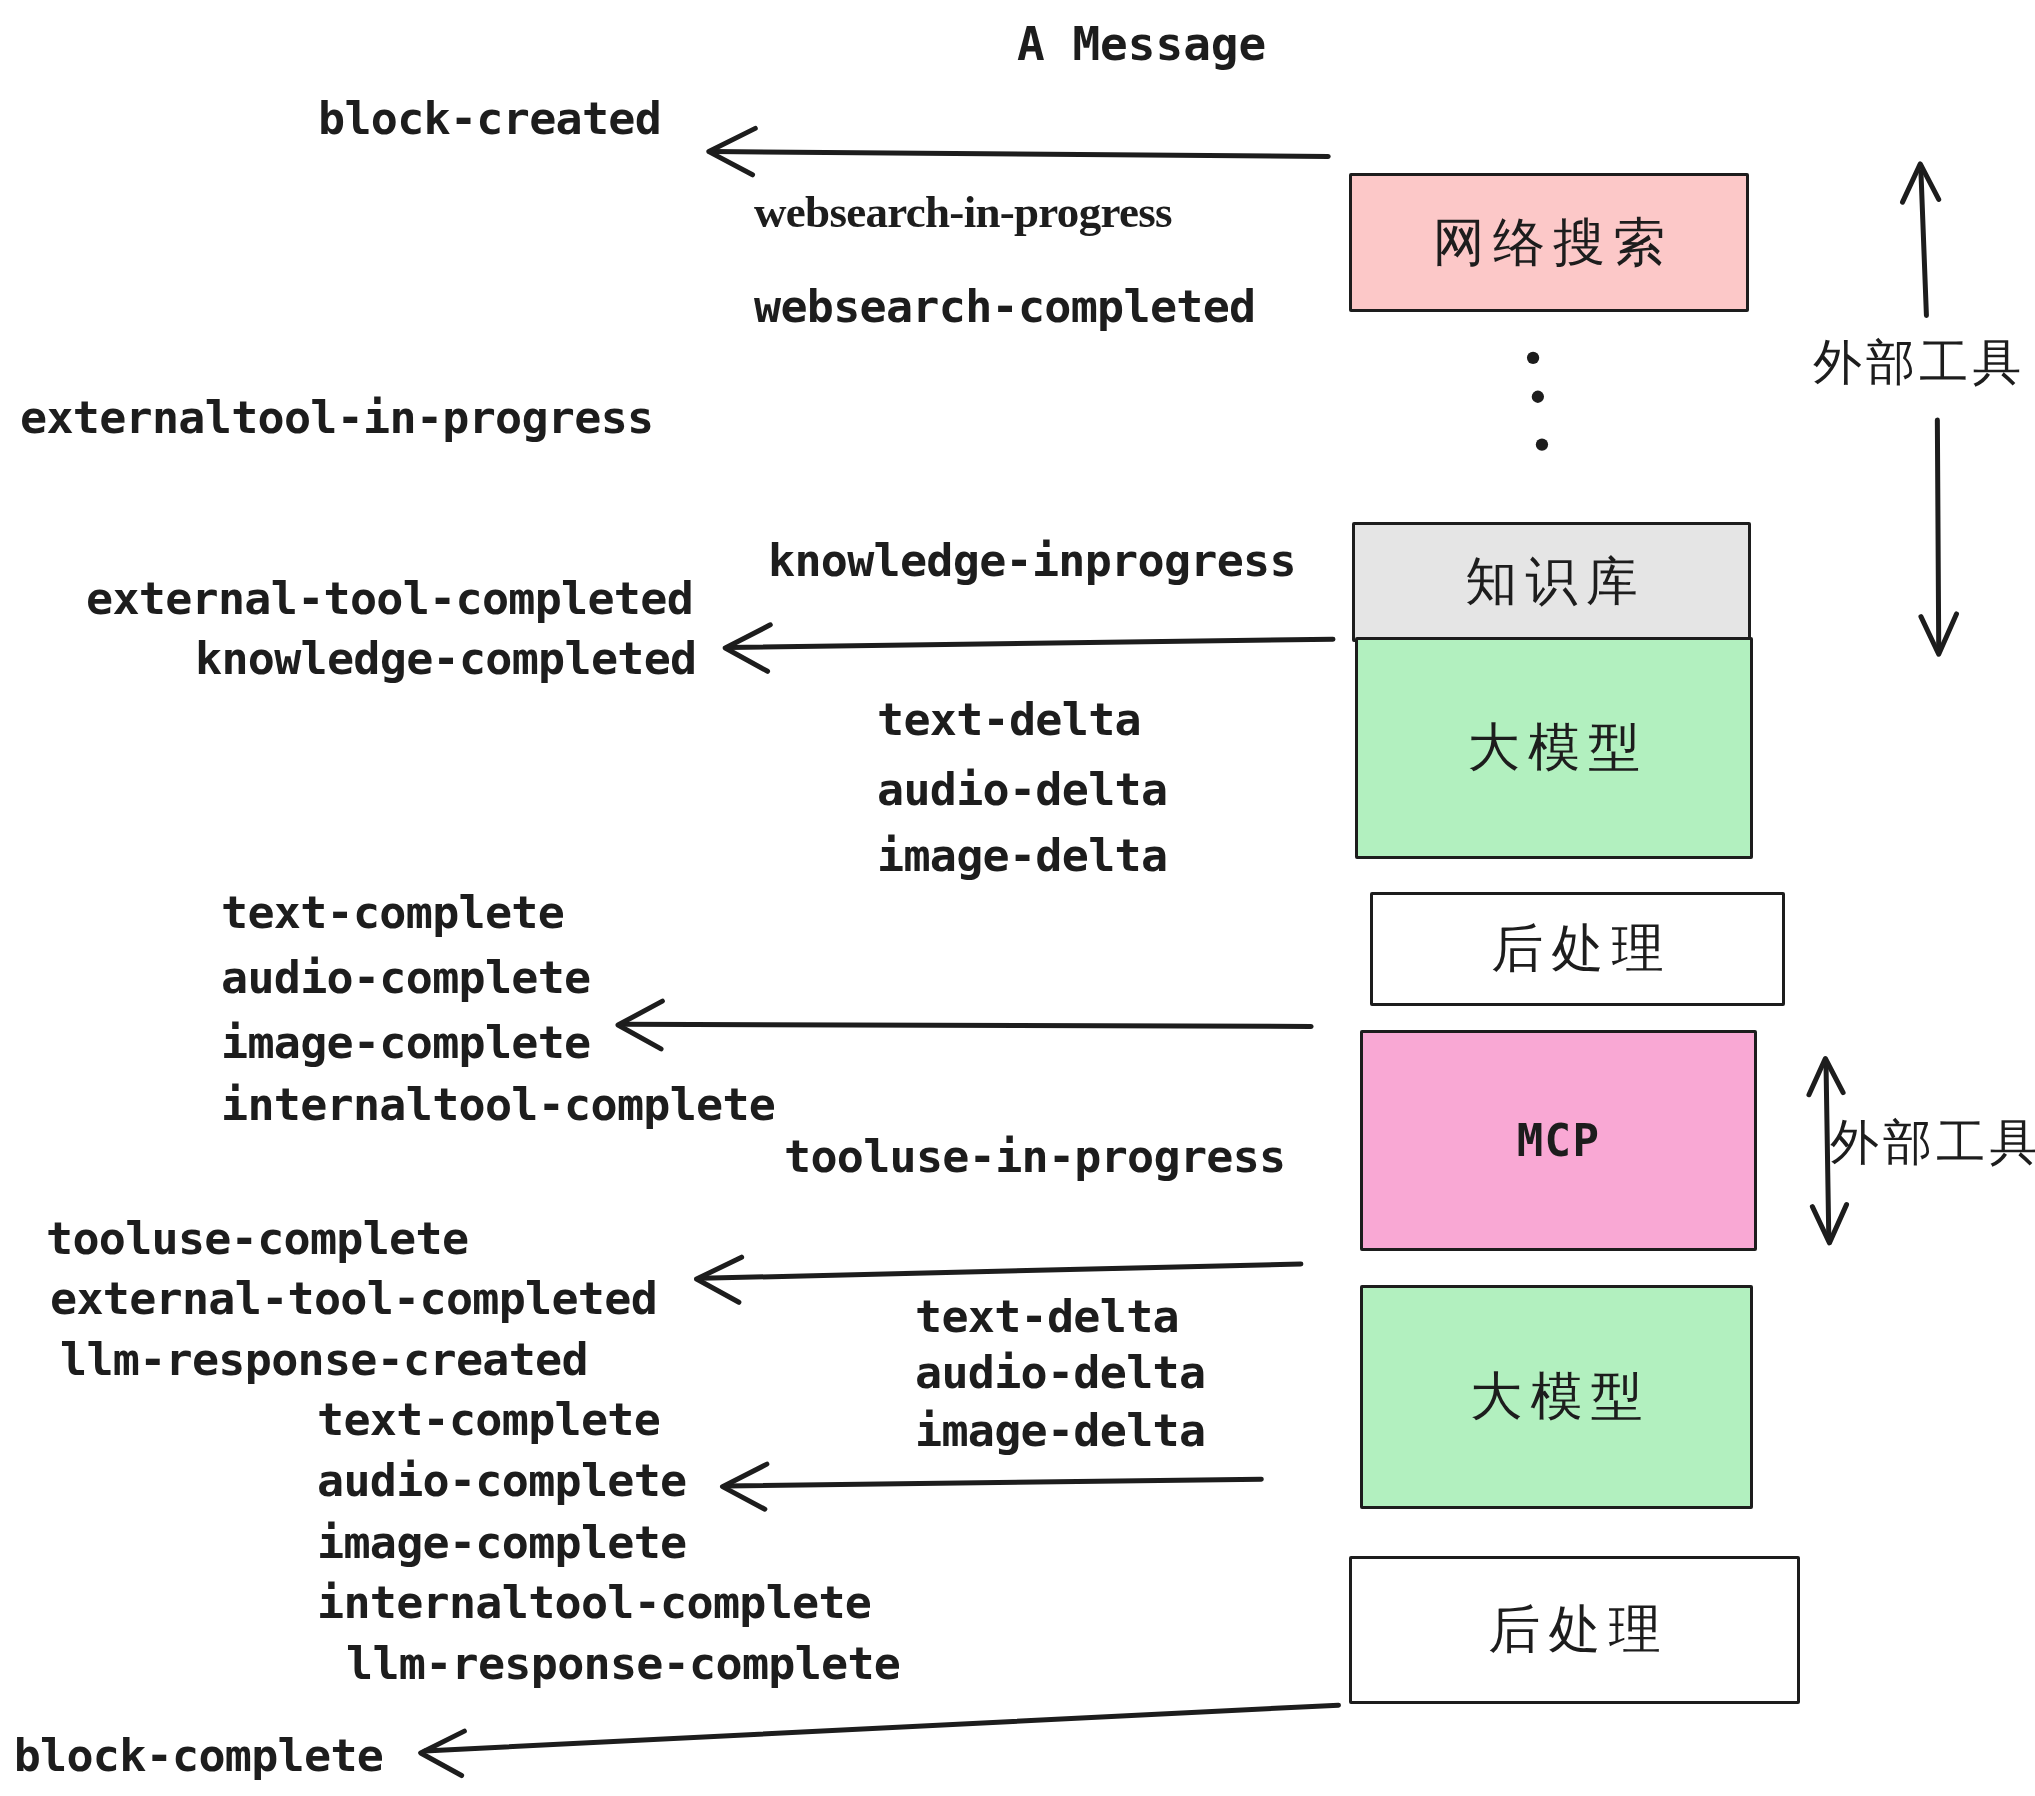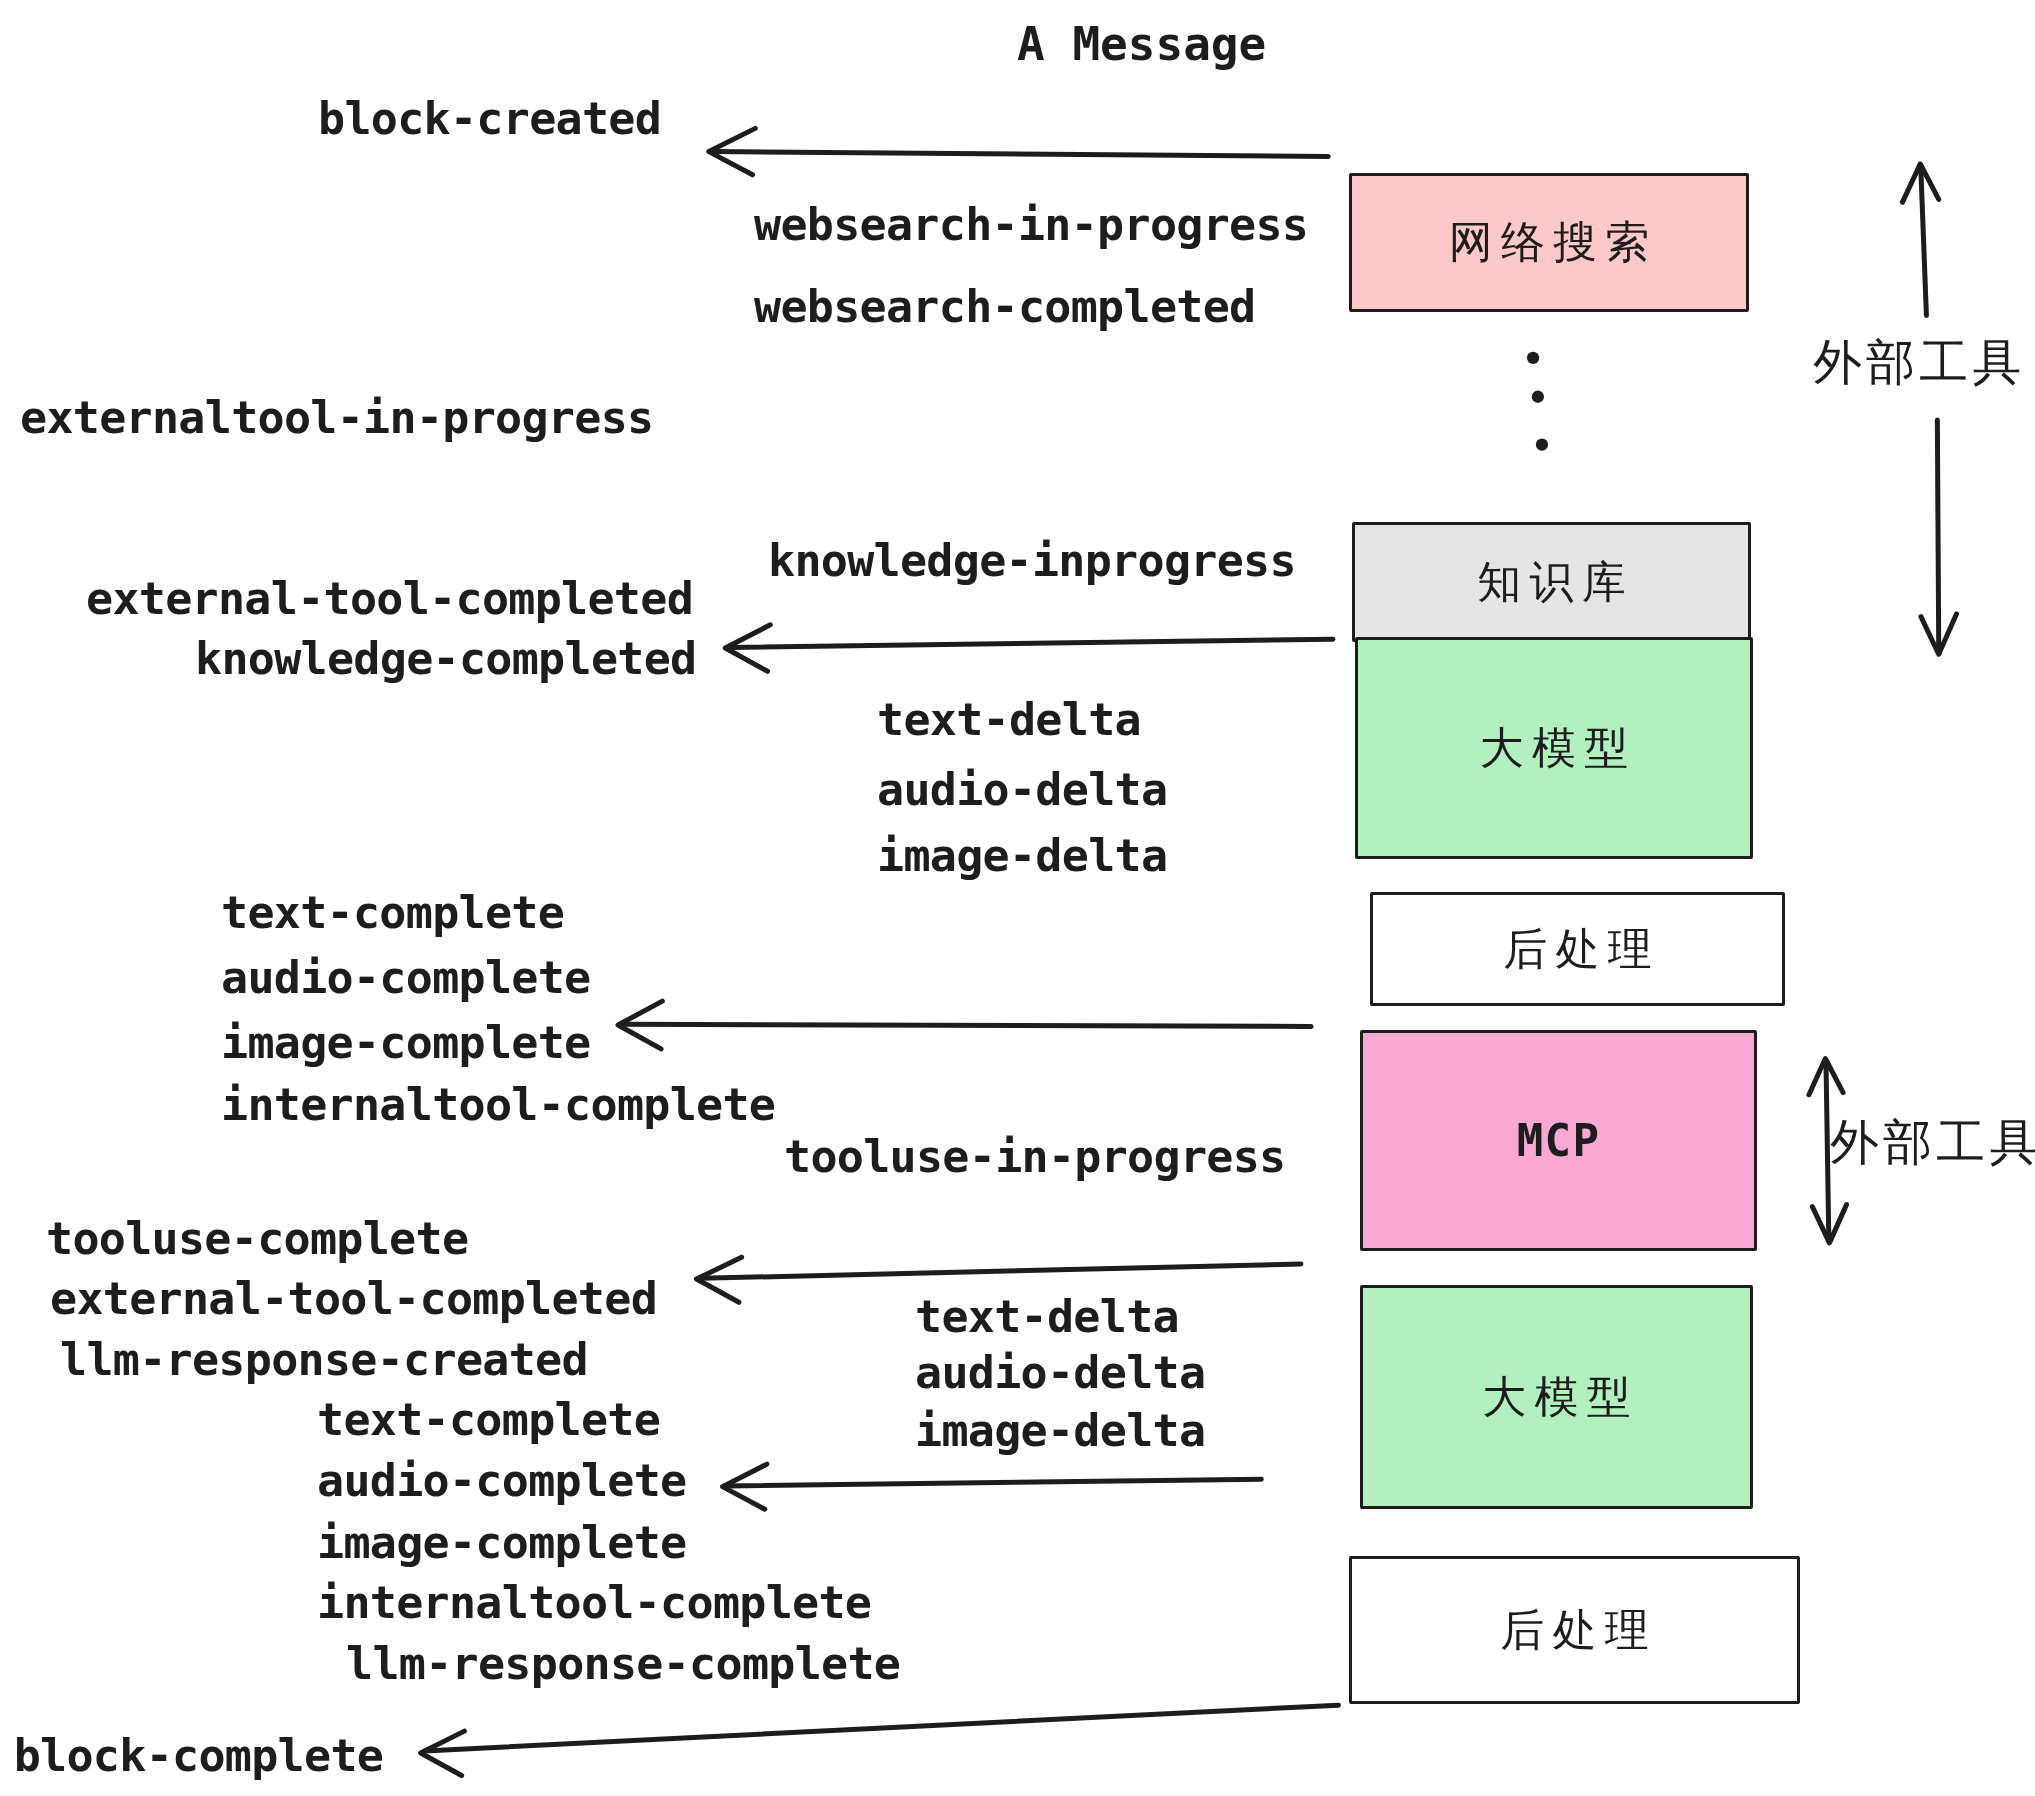--- a/index.html
+++ b/index.html
@@ -25,21 +25,21 @@
   .box{
     position:absolute;
     border:3.4px solid #1d1d1d;
     border-radius:2px;
     display:flex;align-items:center;justify-content:center;
     box-sizing:border-box;
     background:#fff;
   }
   .box .cjk{
     font-family:"DejaVu Sans", sans-serif;
-    font-size:44px;font-weight:500;
+    font-size:52px;font-weight:500;
     letter-spacing:8.2px;
     white-space:nowrap;
     transform:translateX(4.1px);
   }
   .box .mono{
     font:bold 44px/1 "DejaVu Sans Mono", monospace;
     letter-spacing:1.4px;
     white-space:nowrap;
   }
   .side-label{
@@ -53,21 +53,21 @@
   svg.overlay *{vector-effect:non-scaling-stroke;}
 </style>
 </head>
 <body>
 
 <div class="canvas">
 
   <div class="title" style="left:969px;top:19px;margin-left:48px;">A Message</div>
 
   <div class="ev" style="left:318px;top:94px;">block-created</div>
-  <div class="ev" style="left:754px;top:200px;">websearch-in-progress</div>
+  <div class="ev" style="left:754px;top:188px;font-family:Liberation Serif, serif;">websearch-in-progress</div>
   <div class="ev" style="left:754px;top:282px;">websearch-completed</div>
   <div class="ev" style="left:20px;top:393px;">externaltool-in-progress</div>
   <div class="ev" style="left:768px;top:536px;">knowledge-inprogress</div>
   <div class="ev" style="left:86px;top:574px;">external-tool-completed</div>
   <div class="ev" style="left:195px;top:634px;">knowledge-completed</div>
   <div class="ev" style="left:877px;top:695px;">text-delta</div>
   <div class="ev" style="left:877px;top:765px;">audio-delta</div>
   <div class="ev" style="left:877px;top:831px;">image-delta</div>
   <div class="ev" style="left:221px;top:888px;">text-complete</div>
   <div class="ev" style="left:221px;top:953px;">audio-complete</div>

